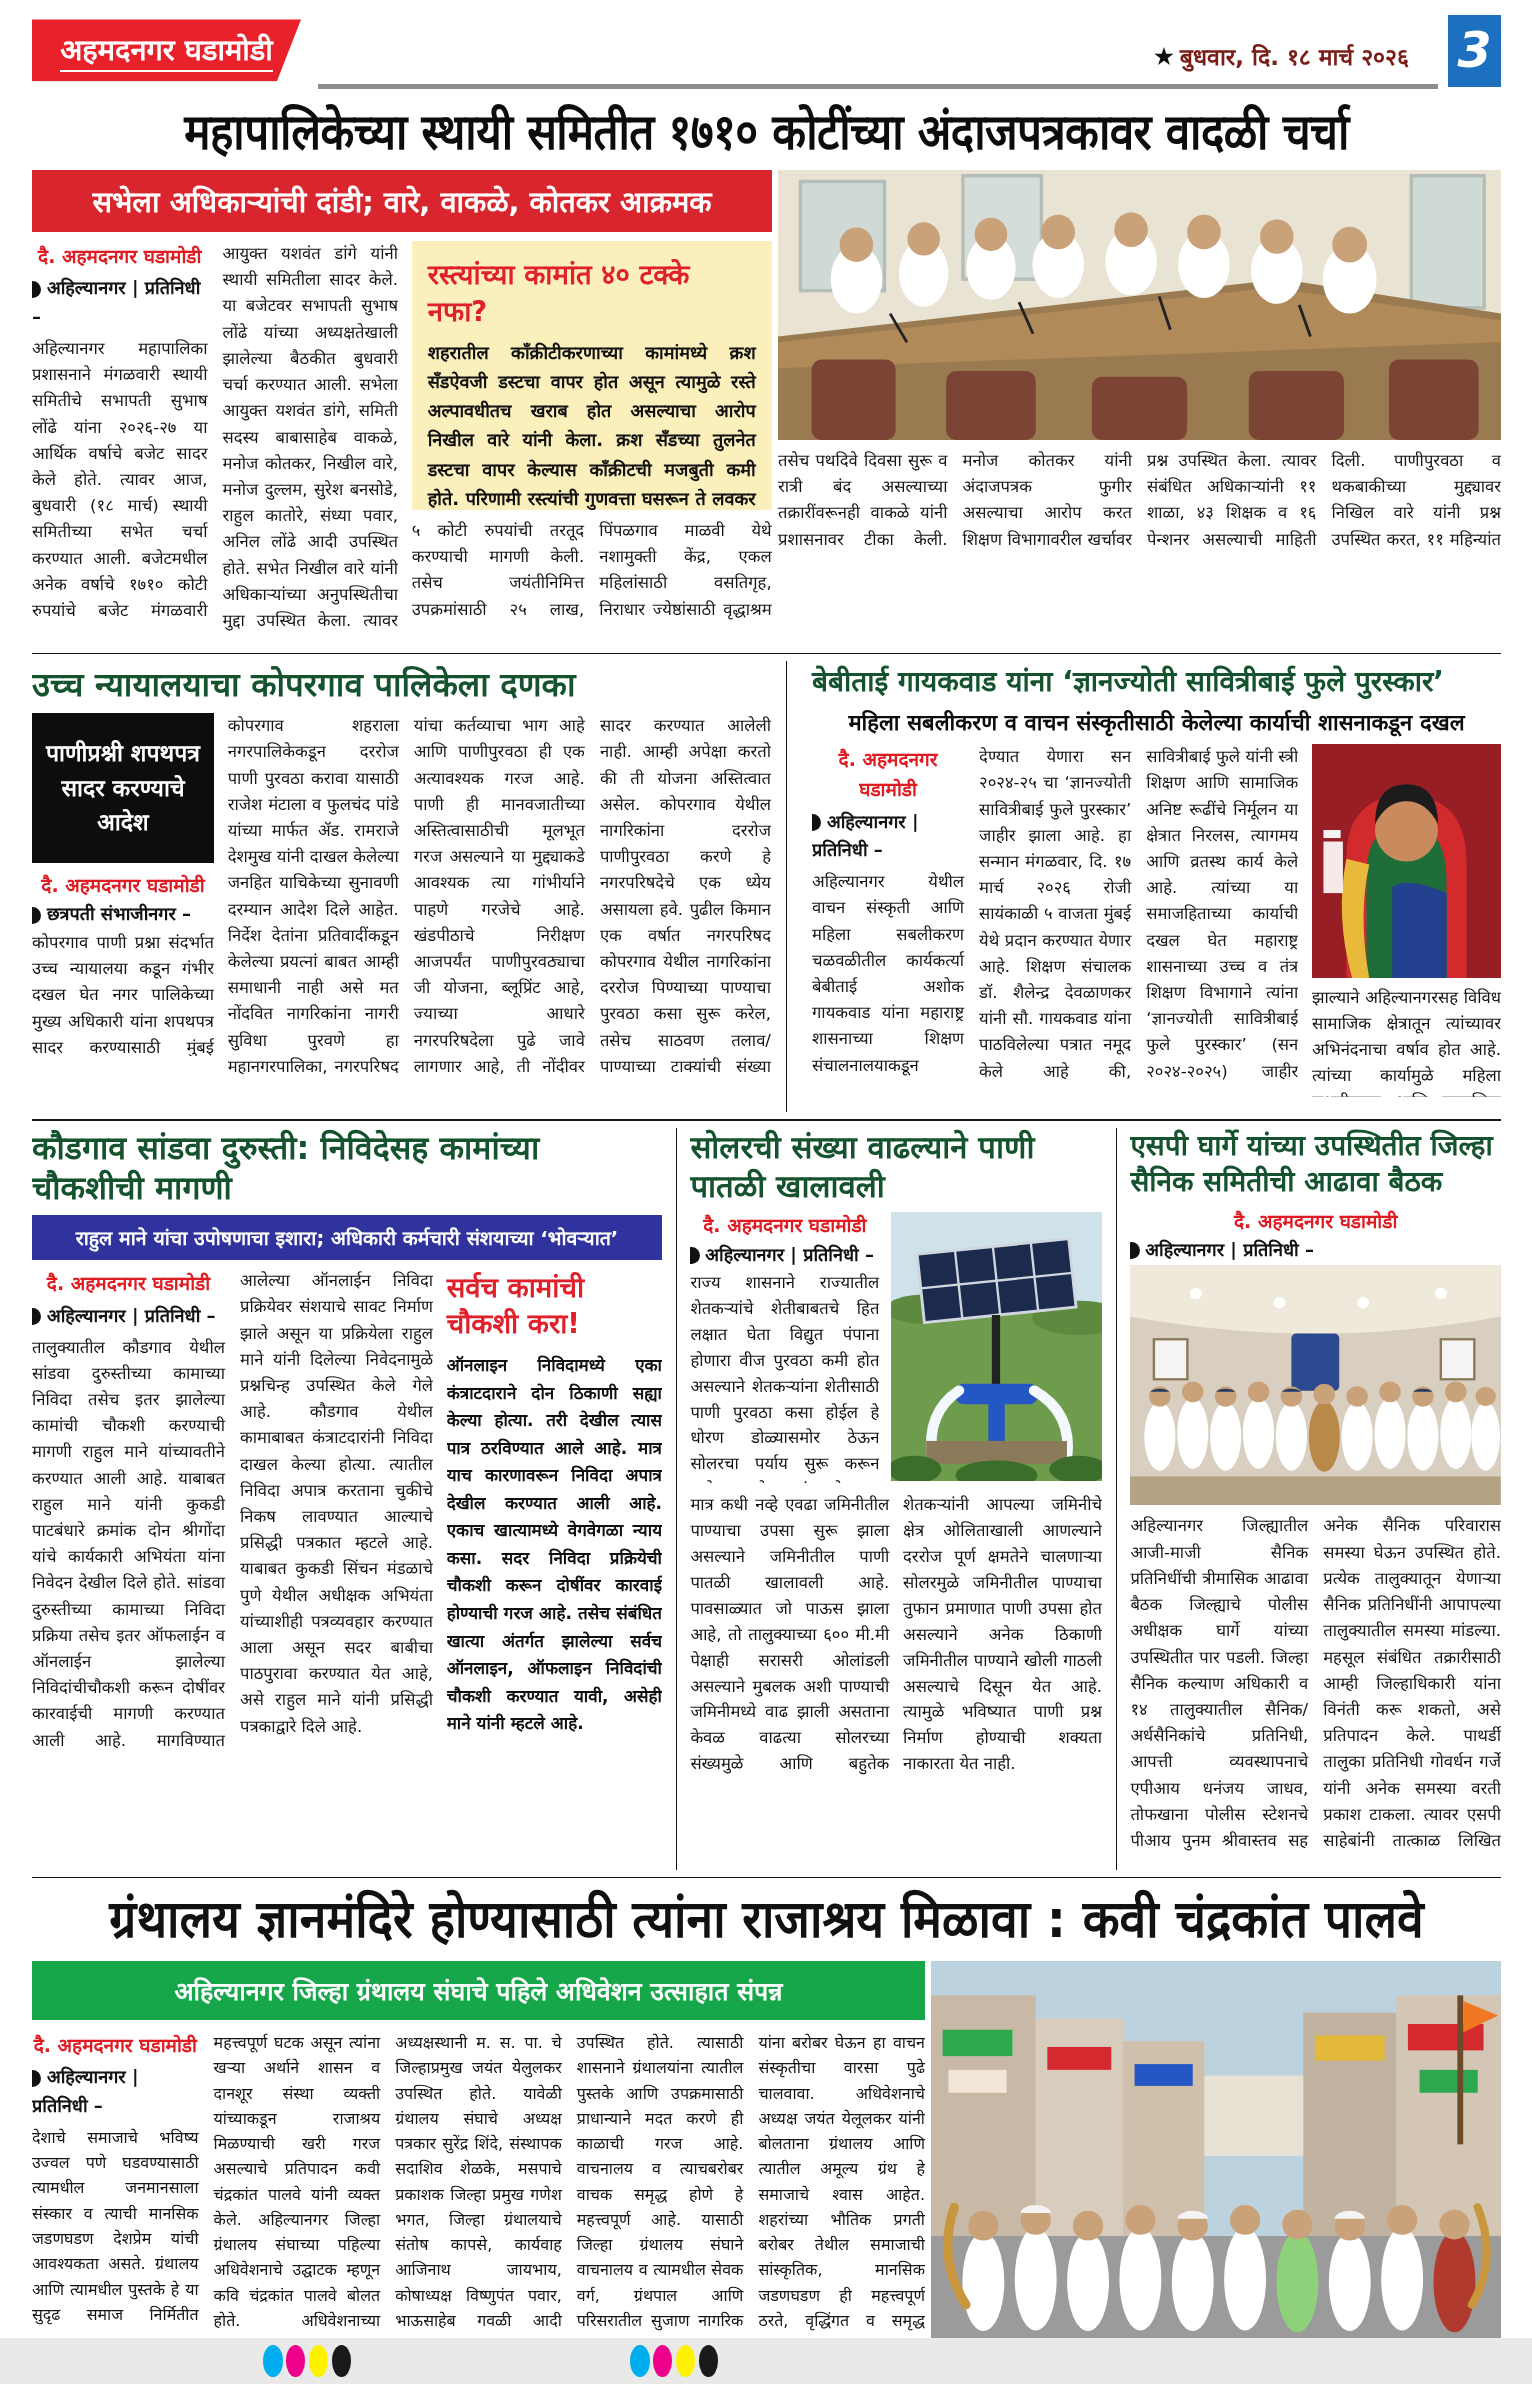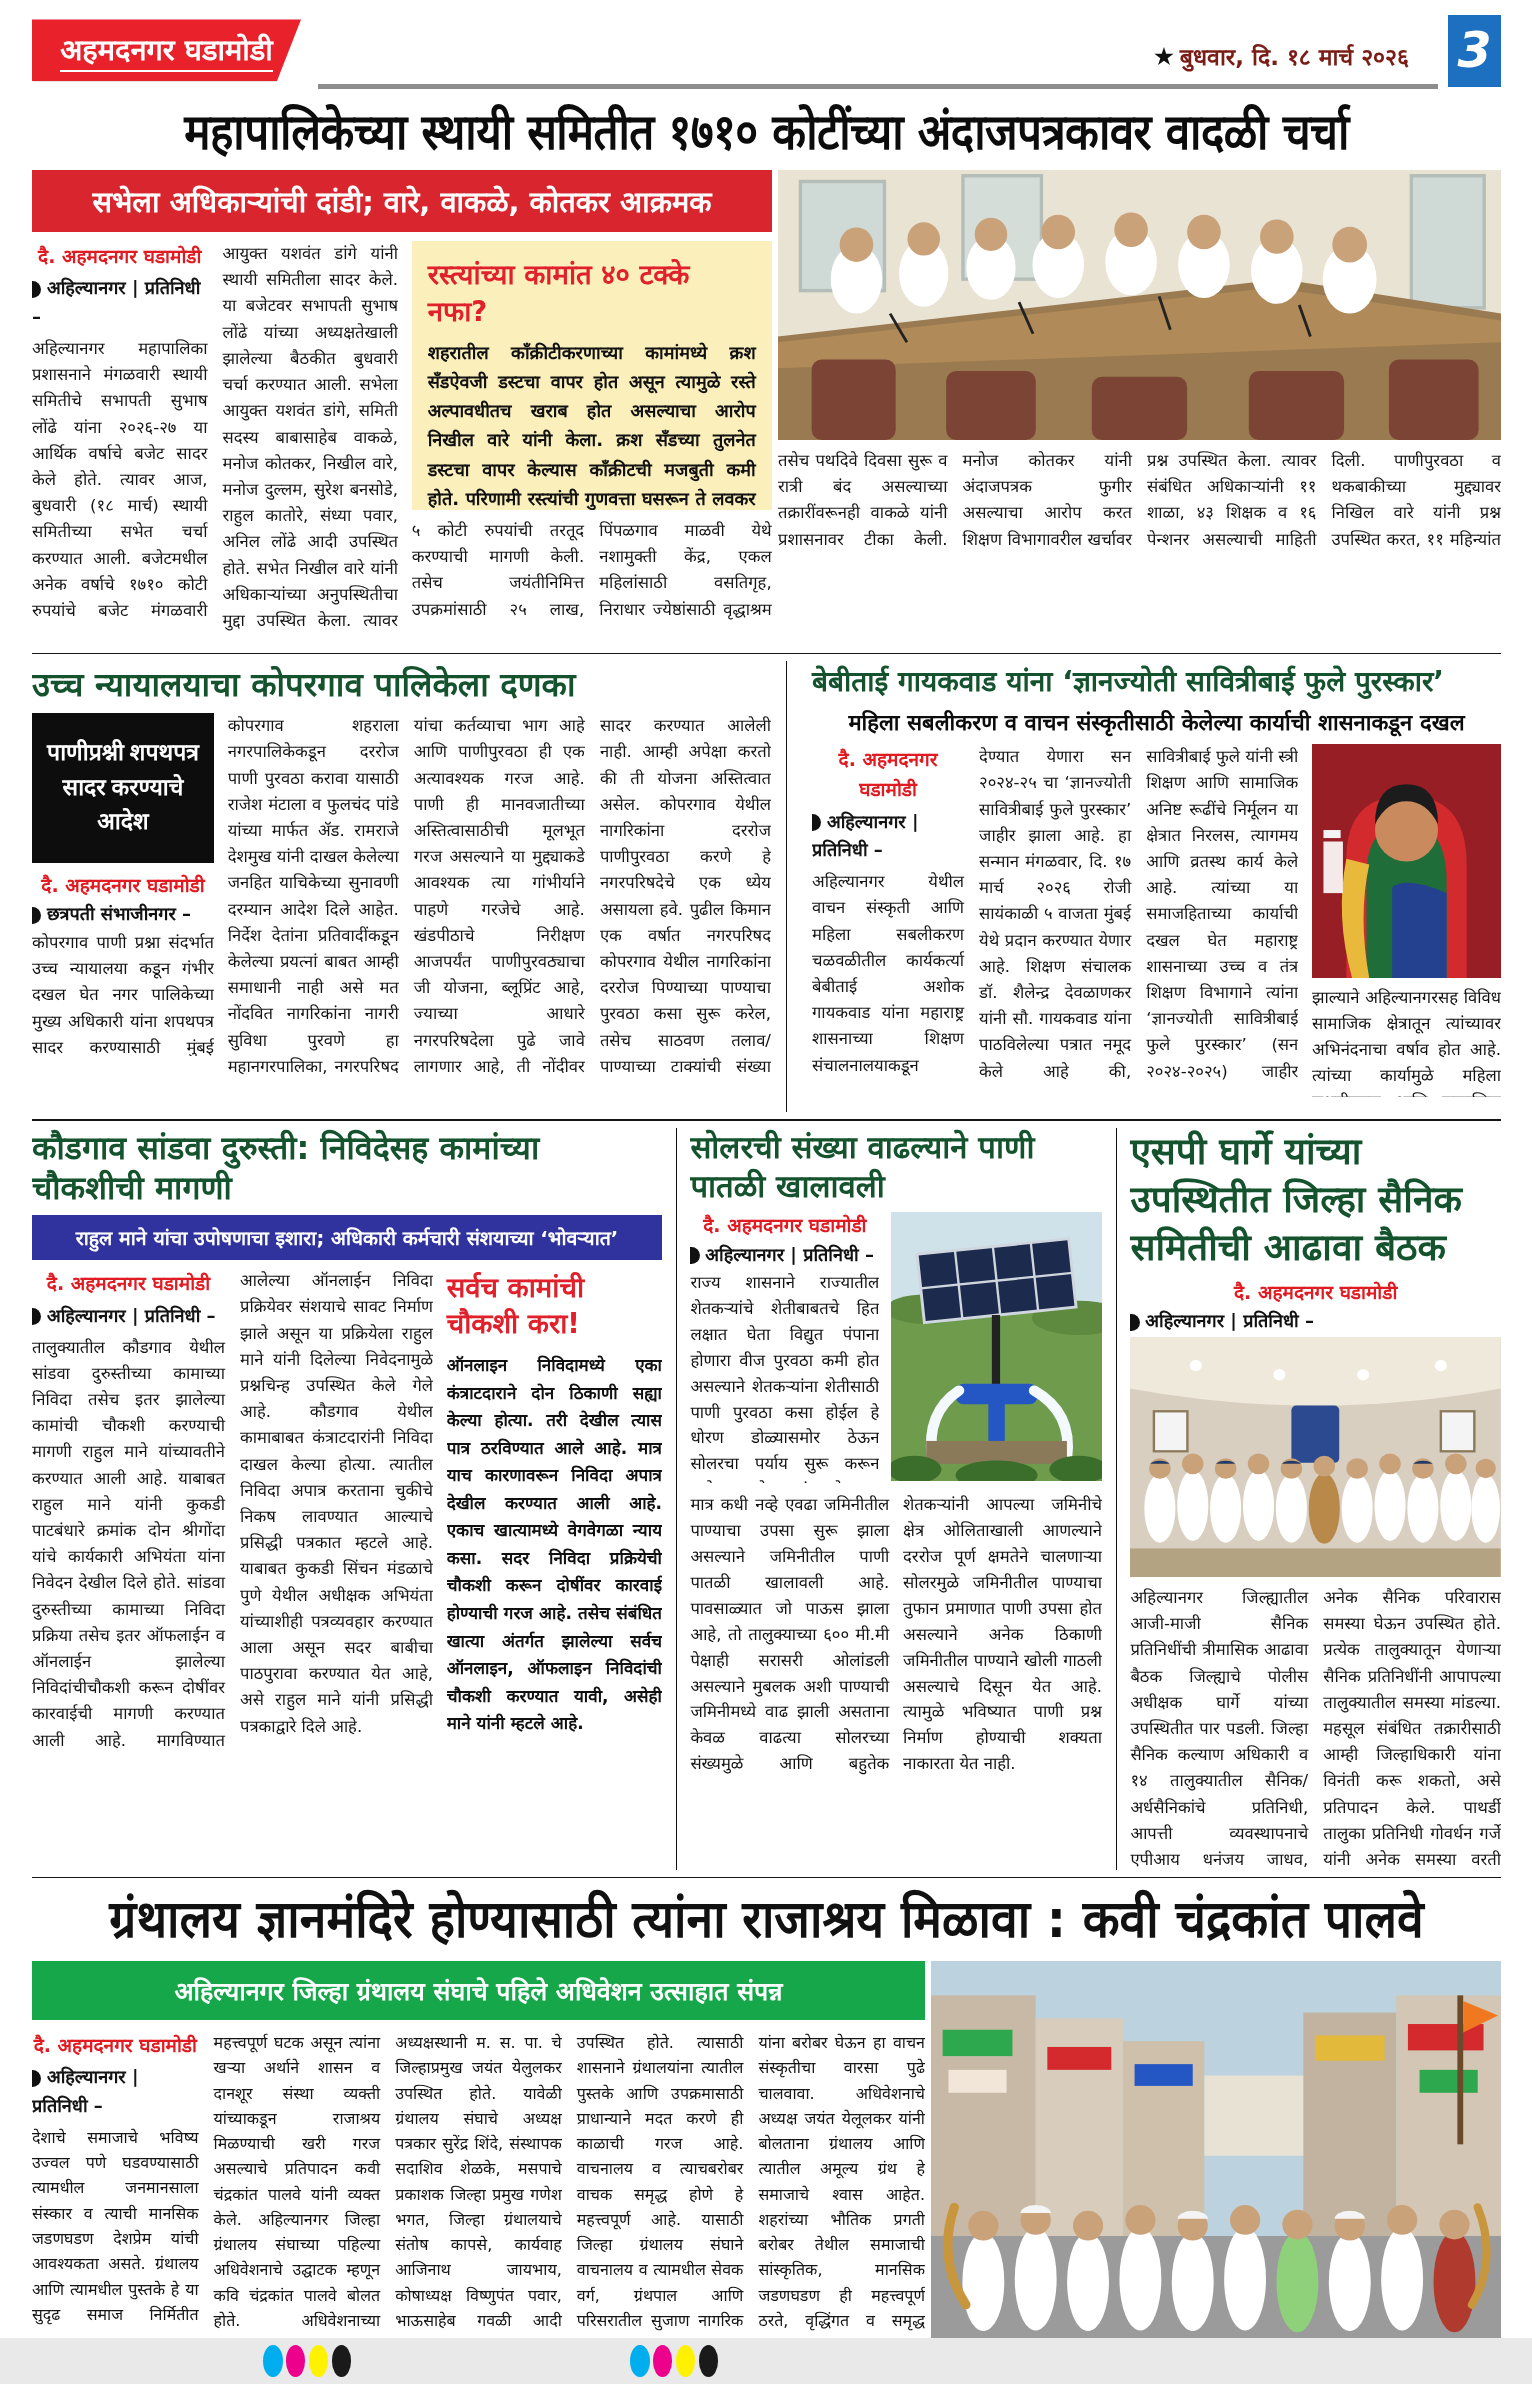--- a/index.html
+++ b/index.html
@@ -52,21 +52,21 @@
   .photo svg{display:block;width:100%;height:100%;}
   .photo.meeting{width:100%;height:270px;}
 
   
   .row2{display:flex;height:451px;overflow:hidden;}
   .art2{width:739px;flex:none;padding-right:15px;}
   .art2 h2{font-size:33px;white-space:nowrap;}
   .art2-body{display:flex;gap:13.7px;}
   .leftrail{width:182px;flex:none;}
   .blackbox{background:#0d0d0d;color:#fff;font-size:23px;font-weight:800;text-align:center;
-            padding:23px 10.3px;line-height:1.5;margin-bottom:9.2px;font-family:Liberation Serif, serif;}
+            padding:23px 10.3px;line-height:1.5;margin-bottom:9.2px;}
   .leftrail .intro{font-size:16.6px;line-height:1.58;text-align:justify;height:126px;overflow:hidden;}
   .art2 .cols{column-count:3;height:378px;flex:1;}
   .art3{flex:1;border-left:1.7px solid #111;padding-left:25px;min-width:0;}
   .art3 h2{font-size:28px;white-space:nowrap;}
   .art3 .subhead{font-size:22px;font-weight:800;text-align:center;margin:1.1px 0 8px 0;color:#0c0c0c;}
   .art3-body{display:flex;gap:13.7px;}
   .art3 .cols{column-count:3;height:354px;flex:1;}
   .rightrail{width:189px;flex:none;}
   .photo.portrait{width:189px;height:234px;margin-bottom:6.9px;}
   .rightrail .after{font-size:16.6px;line-height:1.56;text-align:justify;height:112px;overflow:hidden;}
@@ -84,21 +84,21 @@
   .redboxcol p{margin:0;font-weight:700;font-size:17px;line-height:1.62;text-align:justify;height:424px;overflow:hidden;}
   .art5{width:441px;flex:none;border-left:1.7px solid #111;border-right:1.7px solid #111;padding:0 13.7px;box-sizing:border-box;}
   .art5 h2{font-size:31px;line-height:1.25;}
   .art5-top{display:flex;gap:11.5px;margin-top:3.4px;}
   .art5-top .coltext{width:189px;flex:none;}
   .art5-top .coltext .bodytxt{font-size:16.6px;line-height:1.56;text-align:justify;height:213px;overflow:hidden;}
   .photo.solar{flex:1;height:269px;}
   .art5-bottom{column-count:2;column-gap:13.7px;font-size:16.6px;line-height:1.56;text-align:justify;
                height:286px;overflow:hidden;margin-top:9.2px;}
   .art6{flex:1;min-width:0;padding-left:13.7px;}
-  .art6 h2{font-size:37px;line-height:1.3;}
+  .art6 h2{font-size:28px;line-height:1.3;}
   .photo.sainik{width:100%;height:240px;margin:4.6px 0 8px 0;}
   .art6 .cols{column-count:2;height:344px;}
 
   
   .art7 h2{font-size:48px;white-space:nowrap;text-align:center;margin:2.3px 0 10.3px 0;transform:scaleY(1.08);}
   .art7-body{display:flex;gap:6px;height:385px;overflow:hidden;}
   .art7-left{width:893px;flex:none;}
   .greenbar{background:#16a74b;color:#fff;font-size:25px;font-weight:800;text-align:center;
             padding:12.6px 5.7px;margin-bottom:10.3px;}
   .art7-left .cols{column-count:5;height:314px;font-size:16px;}

